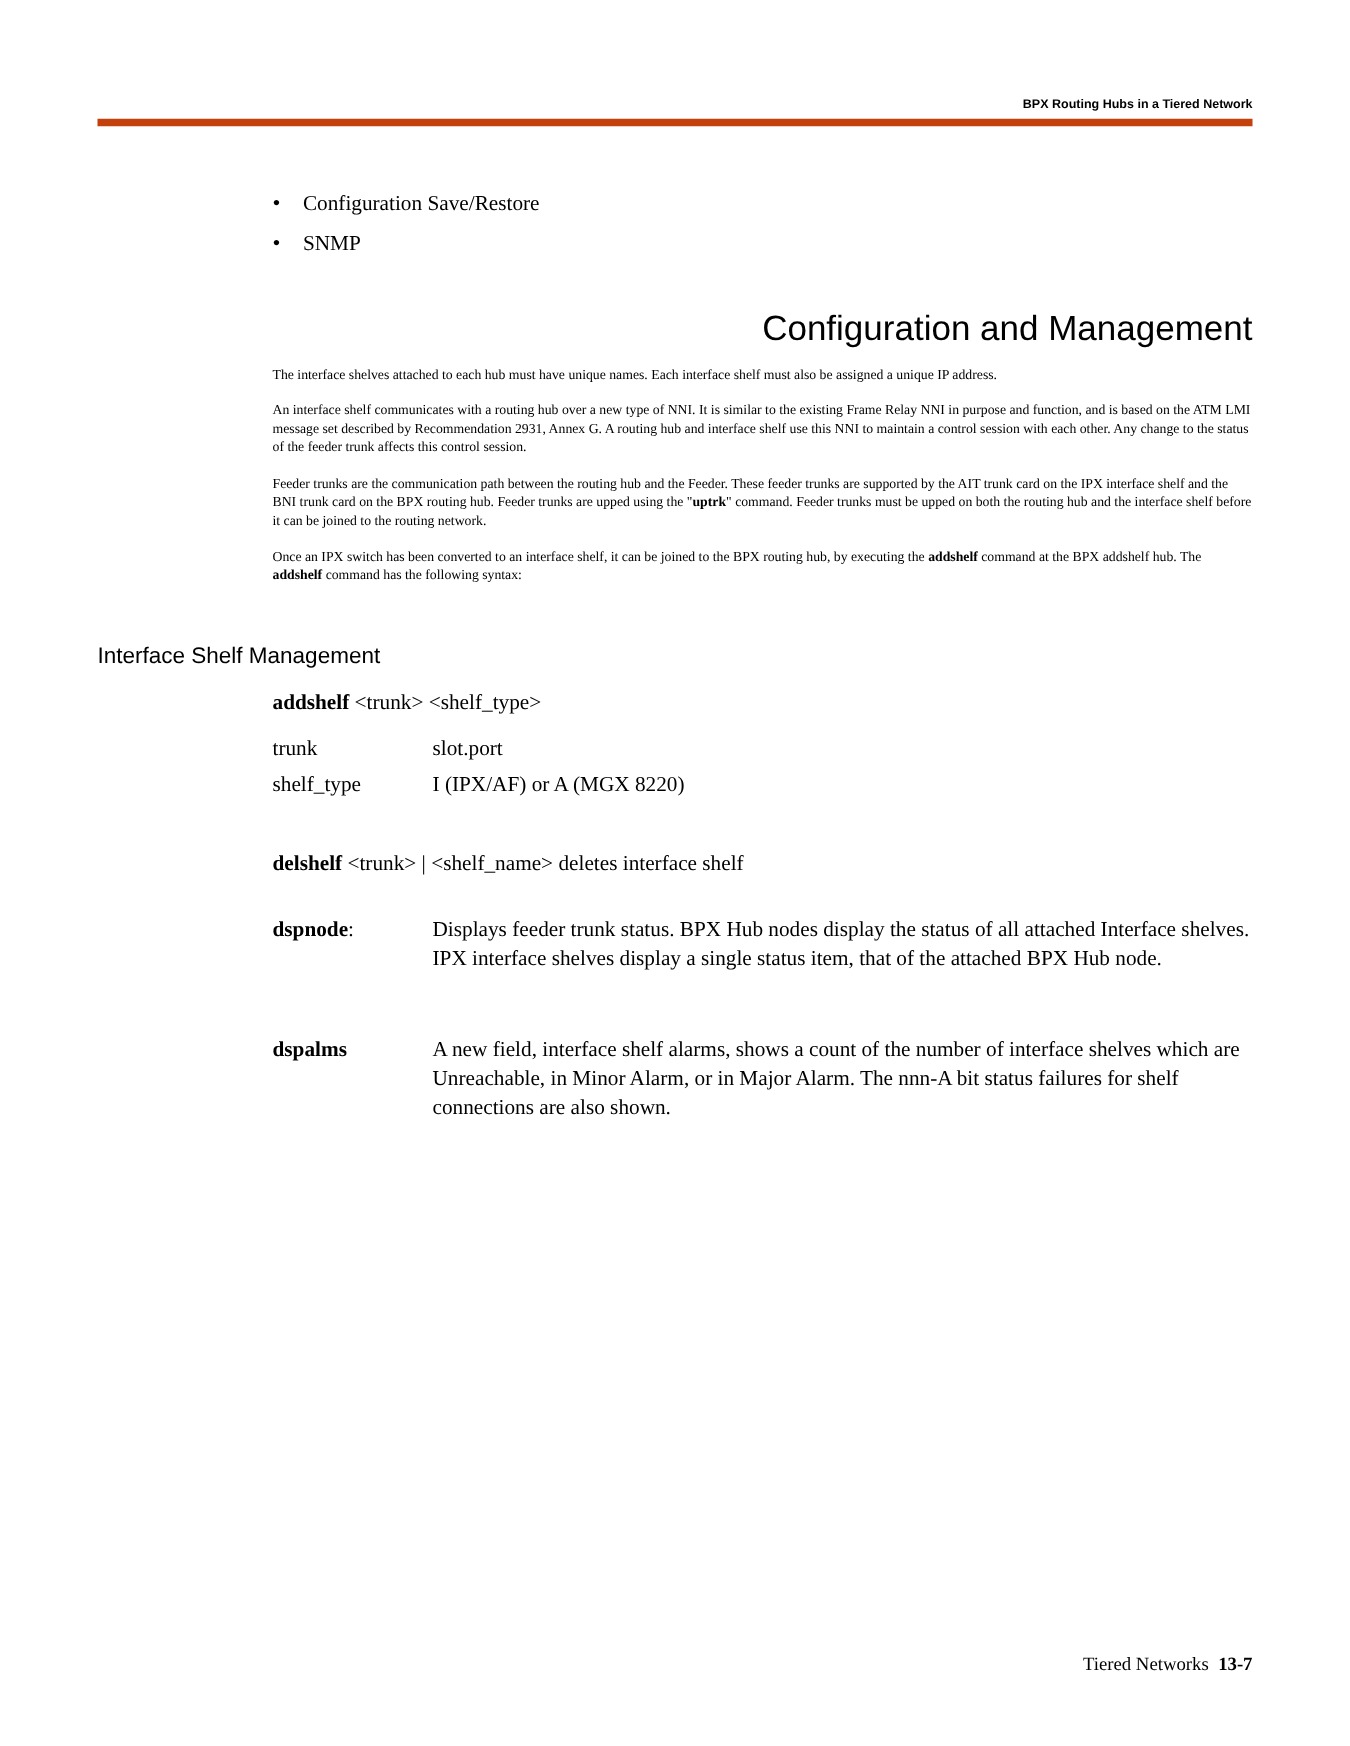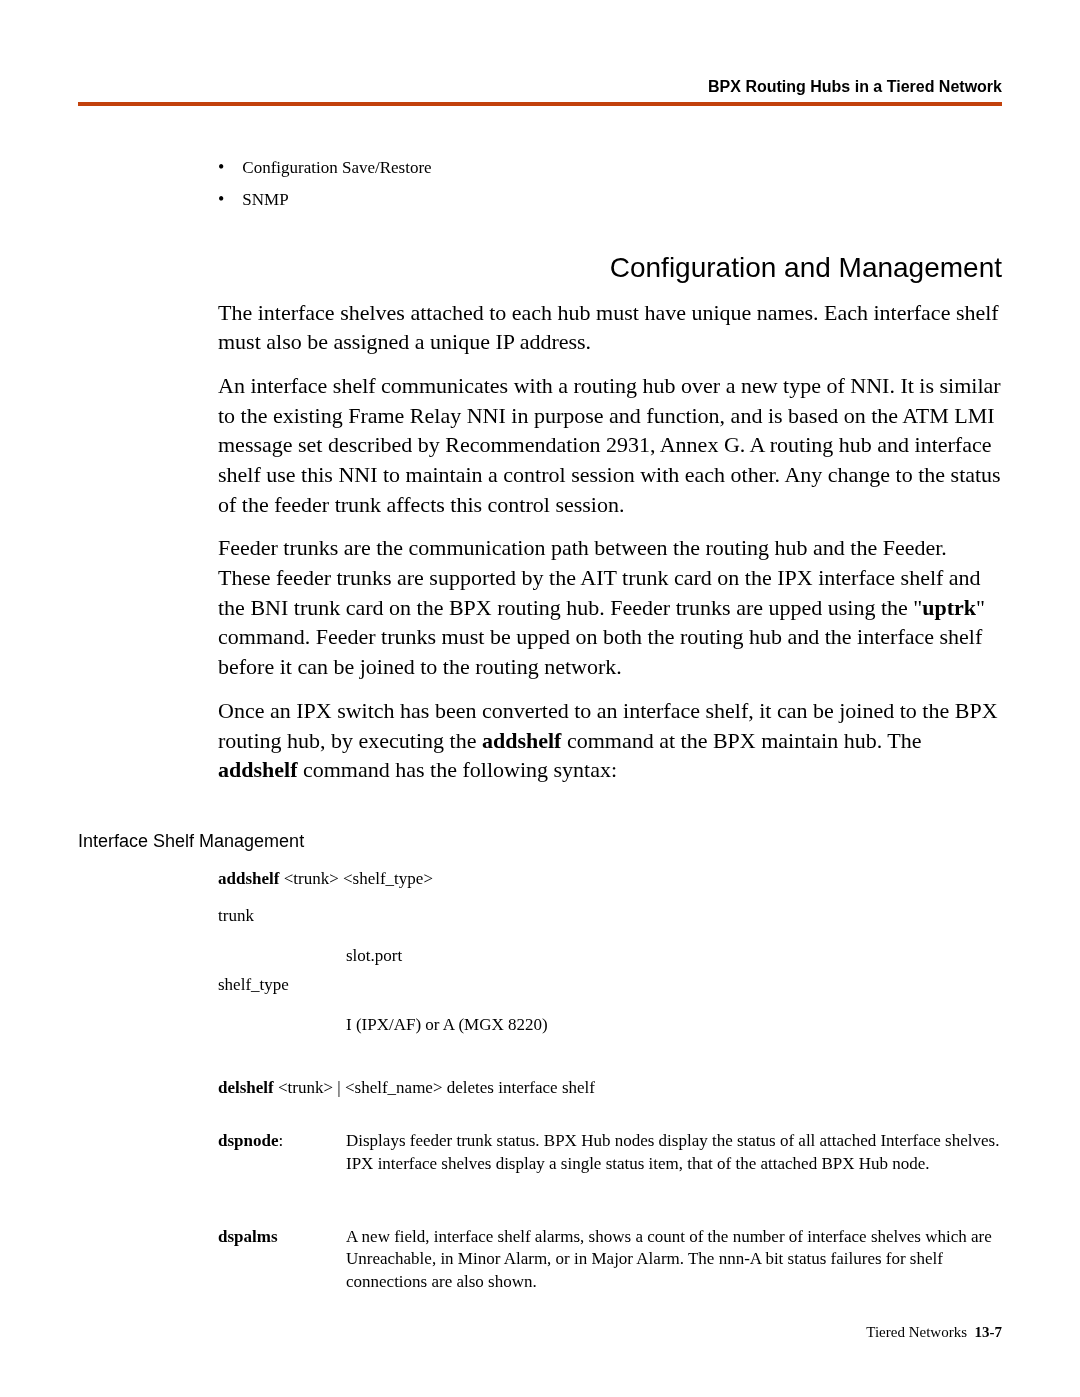--- a/index.html
+++ b/index.html
@@ -18,23 +18,23 @@
     .page {
       padding: 78px 78px 50px 78px;
       width: 100%;
       height: 100%;
       position: relative;
     }
     .header {
       text-align: right;
       font-family: Arial, Helvetica, sans-serif;
       font-weight: bold;
-      font-size: 16px;
+      font-size: 10px;
       padding-bottom: 6px;
-      border-bottom: 4px solid #c2410c;
+      border-bottom: 6px solid #c2410c;
       margin-bottom: 50px;
     }
     .bullet-list {
       margin-left: 140px;
       margin-bottom: 40px;
     }
     .bullet-item {
       display: flex;
       align-items: flex-start;
       margin-bottom: 8px;
@@ -58,21 +58,21 @@
     }
     .h3 {
       font-family: Arial, Helvetica, sans-serif;
       font-size: 18px;
       font-weight: normal;
       margin-top: 46px;
       margin-bottom: 16px;
     }
     .body-para {
       margin-left: 140px;
-      font-size: 22px;
+      font-size: 11px;
       line-height: 1.35;
       margin-bottom: 14px;
       text-align: left;
     }
     .inline-bold {
       font-weight: bold;
     }
     .syntax-line {
       margin-left: 140px;
       font-size: 17px;
@@ -85,21 +85,20 @@
       font-size: 17px;
       line-height: 1.35;
       margin-bottom: 6px;
     }
     .param-label {
       width: 128px;
       flex-shrink: 0;
     }
     .param-value {
       flex: 1;
-      margin-top: 40px;
     }
     .cmd-row {
       margin-left: 140px;
       display: flex;
       font-size: 17px;
       line-height: 1.35;
       margin-top: 24px;
       margin-bottom: 14px;
     }
     .cmd-label {
@@ -152,21 +151,21 @@
   <h2 class="h2">Configuration and Management</h2>
 
   <p class="body-para">The interface shelves attached to each hub must have unique names. Each interface shelf must also be assigned a unique IP address.</p>
   <p class="body-para">An interface shelf communicates with a routing hub over a new type of NNI. It is similar to the existing Frame Relay NNI in purpose and function, and is based on the ATM LMI message set described by Recommendation 2931, Annex G. A routing hub and interface shelf use this NNI to maintain a control session with each other. Any change to the status of the feeder trunk affects this control session.</p>
 
   <p class="body-para">
     <span>Feeder trunks are the communication path between the routing hub and the Feeder. These feeder trunks are supported by the AIT trunk card on the IPX interface shelf and the BNI trunk card on the BPX routing hub. Feeder trunks are upped using the "</span><span class="inline-bold">uptrk</span><span>" command. Feeder trunks must be upped on both the routing hub and the interface shelf before it can be joined to the routing network.</span>
   </p>
 
   <p class="body-para">
-    <span>Once an IPX switch has been converted to an interface shelf, it can be joined to the BPX routing hub, by executing the </span><span class="inline-bold">addshelf</span><span> command at the BPX maintain hub. The </span><span class="inline-bold">addshelf</span><span> command has the following syntax:</span>
+    <span>Once an IPX switch has been converted to an interface shelf, it can be joined to the BPX routing hub, by executing the </span><span class="inline-bold">addshelf</span><span> command at the BPX addshelf hub. The </span><span class="inline-bold">addshelf</span><span> command has the following syntax:</span>
   </p>
 
   <h3 class="h3">Interface Shelf Management</h3>
 
   <p class="syntax-line">
     <span class="inline-bold">addshelf</span><span> &lt;trunk&gt; &lt;shelf_type&gt;</span>
   </p>
 
   <div class="param-row">
     <div class="param-label">trunk</div>

